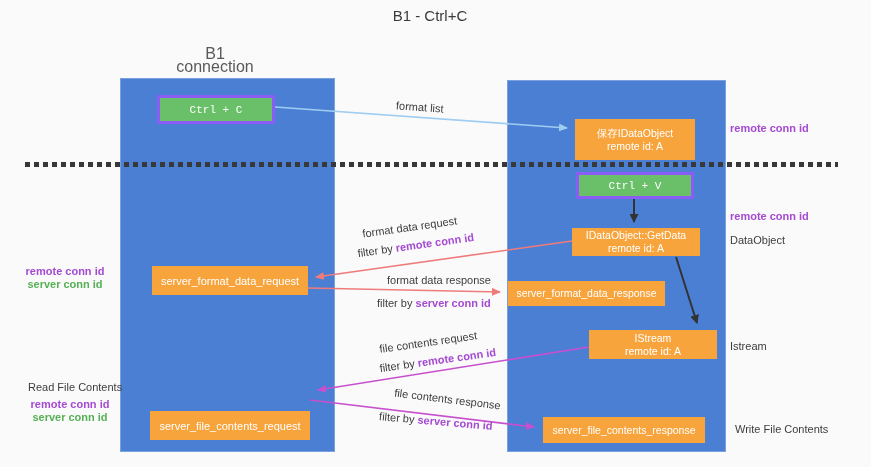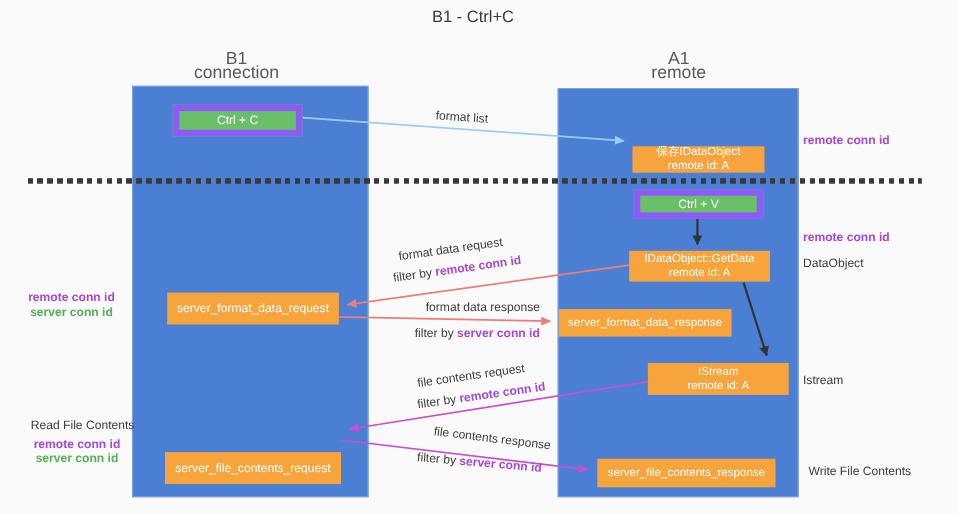--- a/index.html
+++ b/index.html
@@ -4,21 +4,21 @@
 <style>
   html,body{margin:0;padding:0;}
   body{font-family:"Liberation Sans",sans-serif;background:#fafafa;}
   #stage{position:relative;width:871px;height:467px;background:#fafafa;overflow:hidden;padding-left:24px;}
   .abs{position:absolute;}
   .title{left:300px;top:6px;width:260px;text-align:center;font-size:15px;line-height:19px;color:#3a3a3a;}
   .col-header{top:47px;width:100px;text-align:center;font-size:16px;line-height:13px;color:#595959;}
   .lifeline{background:#4a7fd4;border:1px solid #7aa0e0;box-sizing:border-box;}
   .node{display:flex;flex-direction:column;align-items:center;justify-content:center;
         text-align:center;color:#fff;font-size:11px;box-sizing:border-box;white-space:nowrap;}
-  .green{background:#6abf69;border:6px solid #8b5cf6;}
+  .green{background:#6abf69;border:3px solid #8b5cf6;font-family:Liberation Mono, monospace;}
   .orange{background:#f8a43d;}
   .two-line{font-size:10.5px;line-height:13px;}
   .dashline{left:25px;top:162px;width:813px;height:5px;
      background:repeating-linear-gradient(to right,#383838 0 5px,transparent 5px 9px);}
   svg.arrows{left:0;top:0;pointer-events:none;}
   .elabel{font-size:11px;color:#3d3d3d;white-space:nowrap;}
   .purple{color:#a54ad2;font-weight:bold;}
   .greentxt{color:#55b155;font-weight:bold;}
   .blacktxt{color:#3d3d3d;font-weight:normal;font-size:11.5px;}
   .note{font-size:11px;white-space:nowrap;}
@@ -33,24 +33,20 @@
 
 <div id="stage">
 
   <div class="abs title">
     <div>B1 - Ctrl+C</div>
   </div>
 
   <div class="abs col-header" style="left:165px;">
     <div>B1</div>
     <div>connection</div>
-  </div>
-  <div class="abs col-header" style="left:567px;">
-    <div>A1</div>
-    <div>remote</div>
   </div>
 
   <div class="abs lifeline" style="left:120px;top:78px;width:215px;height:374px;"></div>
   <div class="abs lifeline" style="left:507px;top:80px;width:219px;height:372px;"></div>
 
   <svg class="abs arrows" width="871" height="467" viewBox="0 0 871 467">
     <defs>
       <marker id="mBlue" markerUnits="userSpaceOnUse" markerWidth="10" markerHeight="8" refX="8" refY="4" orient="auto">
         <path d="M0,0 L9,4 L0,8 Z" fill="#9fcdf2"></path>
         </marker>
@@ -70,21 +66,21 @@
     <line x1="308" y1="288" x2="500" y2="292" stroke="#ef7b7b" stroke-width="1.6" marker-end="url(#mSalmon)"></line>
     <line x1="676" y1="257" x2="697" y2="323" stroke="#333333" stroke-width="2" marker-end="url(#mBlack)"></line>
     <line x1="589" y1="347" x2="318" y2="390" stroke="#c750cf" stroke-width="1.6" marker-end="url(#mMagenta)"></line>
     <line x1="310" y1="400" x2="534" y2="427" stroke="#c750cf" stroke-width="1.6" marker-end="url(#mMagenta)"></line>
   </svg>
 
   <div class="abs node green" style="left:157px;top:95px;width:118px;height:29px;">
     <span>Ctrl + C</span>
   </div>
 
-  <div class="abs node orange two-line" style="left:575px;top:133px;width:120px;height:24px;">
+  <div class="abs node orange two-line" style="left:575px;top:119px;width:120px;height:41px;">
     <span>保存IDataObject</span>
     <span>remote id: A</span>
   </div>
 
   <div class="abs node green" style="left:576px;top:172px;width:118px;height:27px;">
     <span>Ctrl + V</span>
   </div>
 
   <div class="abs node orange two-line" style="left:572px;top:228px;width:128px;height:28px;">
     <span>IDataObject::GetData</span>

